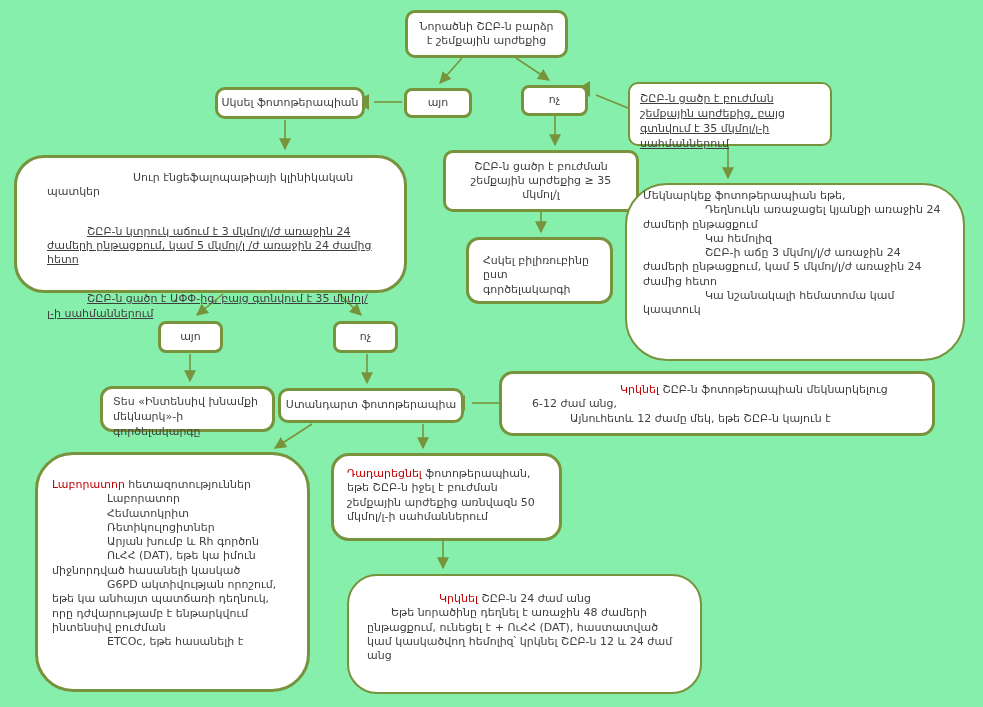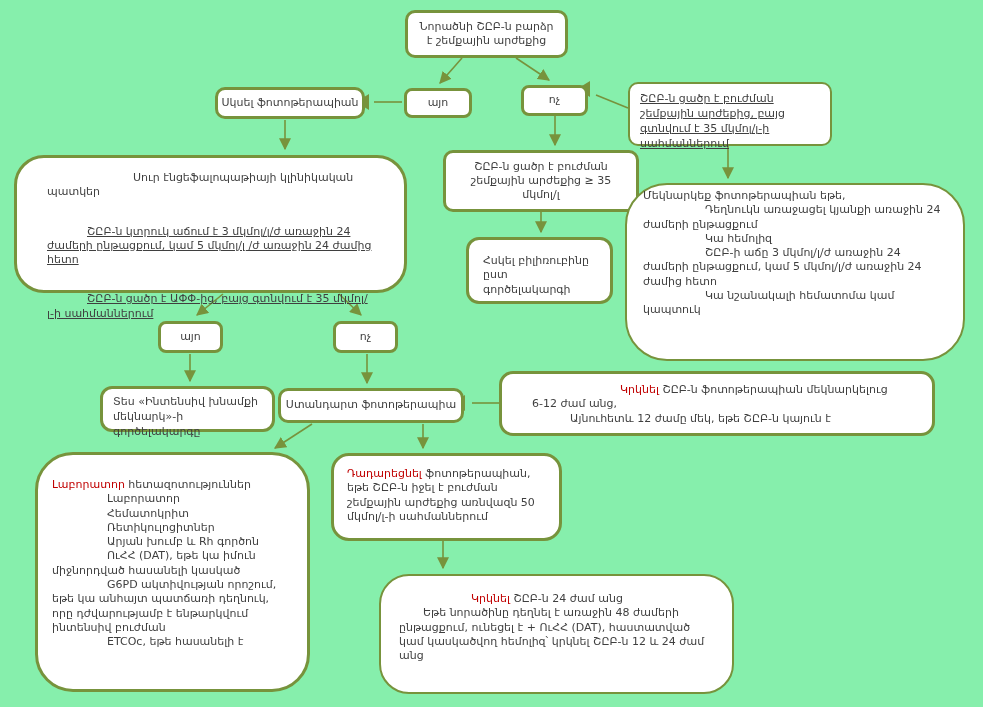--- a/index.html
+++ b/index.html
@@ -135,18 +135,18 @@
     <p class="ind55">Արյան խումբ և Rh գործոն</p>
     <p class="ind55">ՈւՀՀ (DAT), եթե կա իմուն միջնորդված հասանելի կասկած</p>
     <p class="ind55">G6PD ակտիվության որոշում, եթե կա անհայտ պատճառի դեղնուկ, որը դժվարությամբ է ենթարկվում ինտենսիվ բուժման</p>
     <p class="ind55">ETCOc, եթե հասանելի է</p>
   </div>
 
   <div class="node" style="left:331px;top:453px;width:231px;height:88px;border-radius:18px;padding:11px 13px;">
     <p><span class="red">Դադարեցնել</span><span> ֆոտոթերապիան, եթե ՇԸԲ-ն իջել է բուժման շեմքային արժեքից առնվազն 50 մկմոլ/լ-ի սահմաններում</span></p>
   </div>
 
-  <div class="node" style="left:347px;top:574px;width:355px;height:120px;border-width:2.5px;border-radius:30px;padding:16px 18px;margin-left:32px;">
+  <div class="node" style="left:347px;top:574px;width:355px;height:120px;border-width:2.5px;border-radius:30px;padding:16px 18px;">
     <p class="ind72"><span class="red">Կրկնել</span><span> ՇԸԲ-ն 24 ժամ անց</span></p>
     <p class="ind24">Եթե նորածինը դեղնել է առաջին 48 ժամերի ընթացքում, ունեցել է + ՈւՀՀ (DAT), հաստատված կամ կասկածվող հեմոլիզ՝ կրկնել ՇԸԲ-ն 12 և 24 ժամ անց</p>
   </div>
 
 </div>
 
 </body></html>

